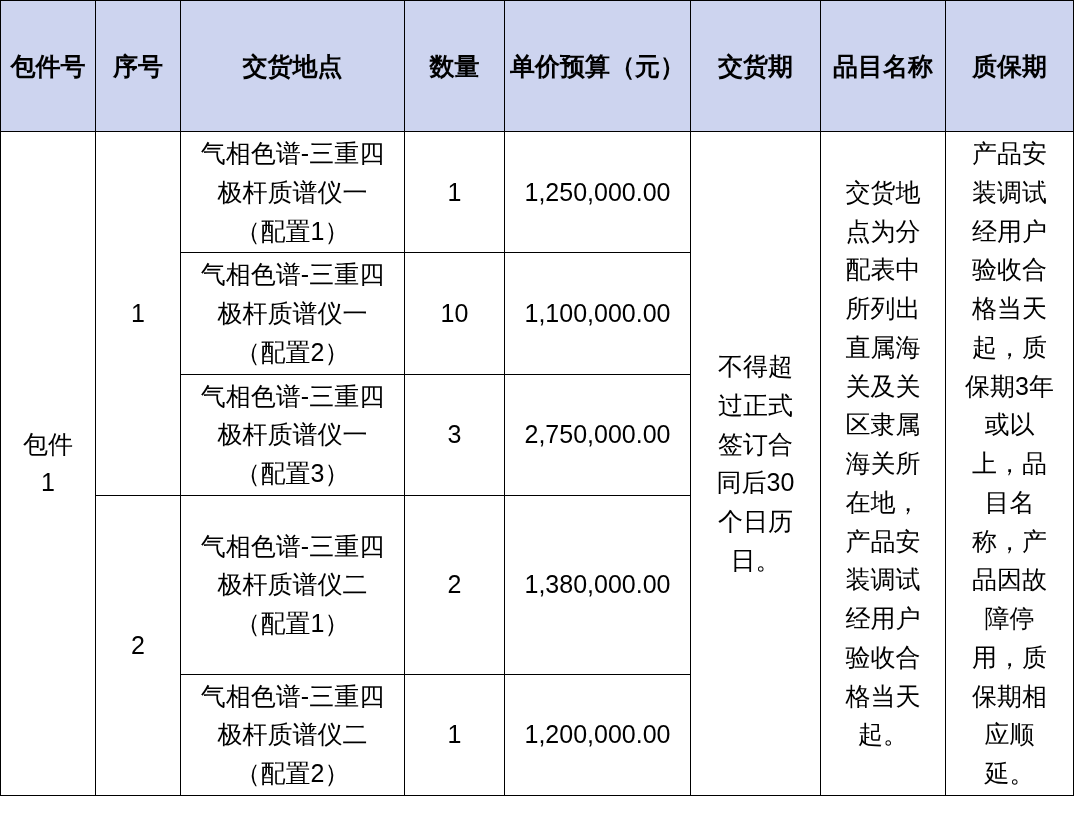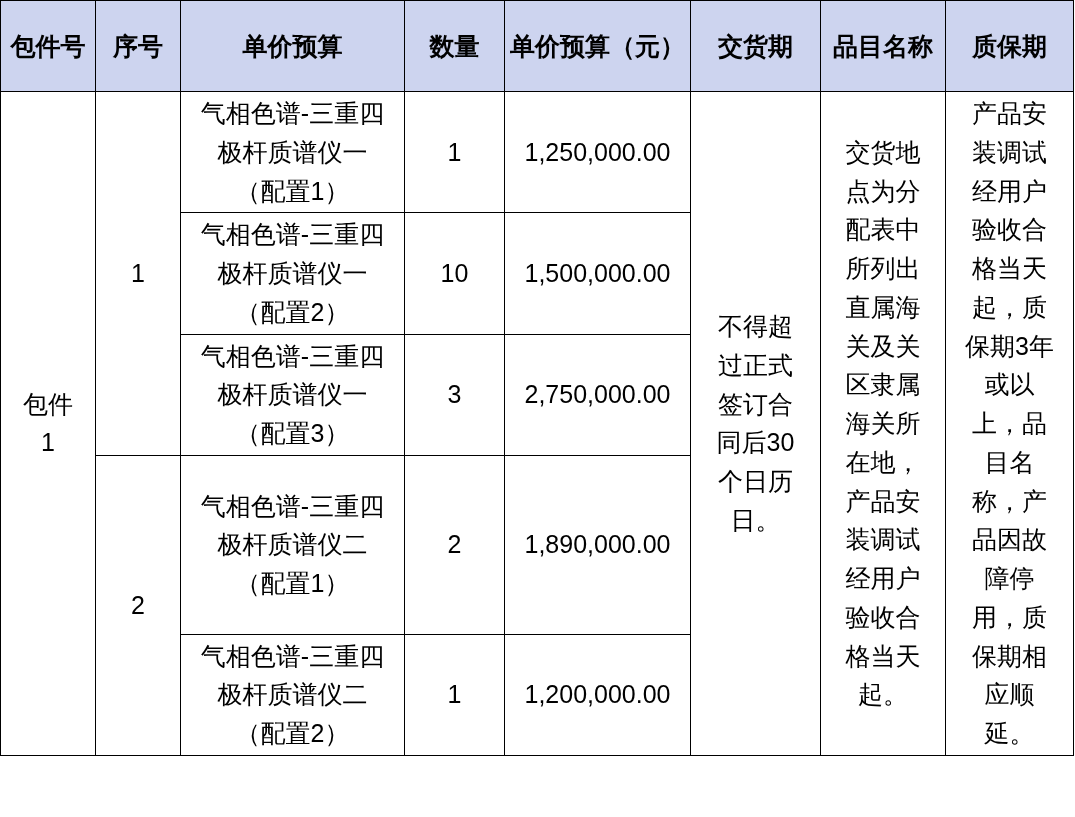--- a/index.html
+++ b/index.html
@@ -28,21 +28,21 @@
     padding: 2px 16px;
     line-height: 1.55;
     word-wrap: break-word;
     word-break: break-word;
   }
   table.bid-table thead th {
     background: #cdd4ef;
     font-weight: bold;
     font-size: 25px;
     height: 90px;
-    padding: 0 2px;
+    padding: 20px 2px;
   }
   table.bid-table tbody td {
     font-size: 25px;
     font-weight: normal;
   }
   td.pkg-cell {
     font-size: 25px;
   }
   td.seq-cell {
     font-size: 25px;
@@ -85,21 +85,21 @@
     <col class="c-qty">
     <col class="c-price">
     <col class="c-delivery">
     <col class="c-place">
     <col class="c-warranty">
   </colgroup>
   <thead>
     <tr>
       <th>包件号</th>
       <th>序号</th>
-      <th>单价预算</th>
+      <th>交货地点</th>
       <th>数量</th>
       <th>单价预算（元）</th>
       <th>交货期</th>
       <th>品目名称</th>
       <th>质保期</th>
     </tr>
   </thead>
   <tbody>
     <tr>
       <td class="pkg-cell" rowspan="5">包件1</td>
@@ -107,32 +107,32 @@
       <td class="item-cell">气相色谱-三重四极杆质谱仪一（配置1）</td>
       <td class="qty-cell">1</td>
       <td class="price-cell">1,250,000.00</td>
       <td class="tall-cell" rowspan="5">不得超过正式签订合同后30个日历日。</td>
       <td class="tall-cell" rowspan="5">交货地点为分配表中所列出直属海关及关区隶属海关所在地，产品安装调试经用户验收合格当天起。</td>
       <td class="tall-cell" rowspan="5">产品安装调试经用户验收合格当天起，质保期3年或以上，品目名称，产品因故障停用，质保期相应顺延。</td>
     </tr>
     <tr>
       <td class="item-cell">气相色谱-三重四极杆质谱仪一（配置2）</td>
       <td class="qty-cell">10</td>
-      <td class="price-cell">1,500,000.00</td>
+      <td class="price-cell">1,100,000.00</td>
     </tr>
     <tr>
       <td class="item-cell">气相色谱-三重四极杆质谱仪一（配置3）</td>
       <td class="qty-cell">3</td>
       <td class="price-cell">2,750,000.00</td>
     </tr>
     <tr>
       <td class="seq-cell" rowspan="2">2</td>
       <td class="item-cell">气相色谱-三重四极杆质谱仪二（配置1）</td>
       <td class="qty-cell">2</td>
-      <td class="price-cell">1,890,000.00</td>
+      <td class="price-cell">1,380,000.00</td>
     </tr>
     <tr>
       <td class="item-cell">气相色谱-三重四极杆质谱仪二（配置2）</td>
       <td class="qty-cell">1</td>
       <td class="price-cell">1,200,000.00</td>
     </tr>
   </tbody>
 </table>
 
 </body></html>

